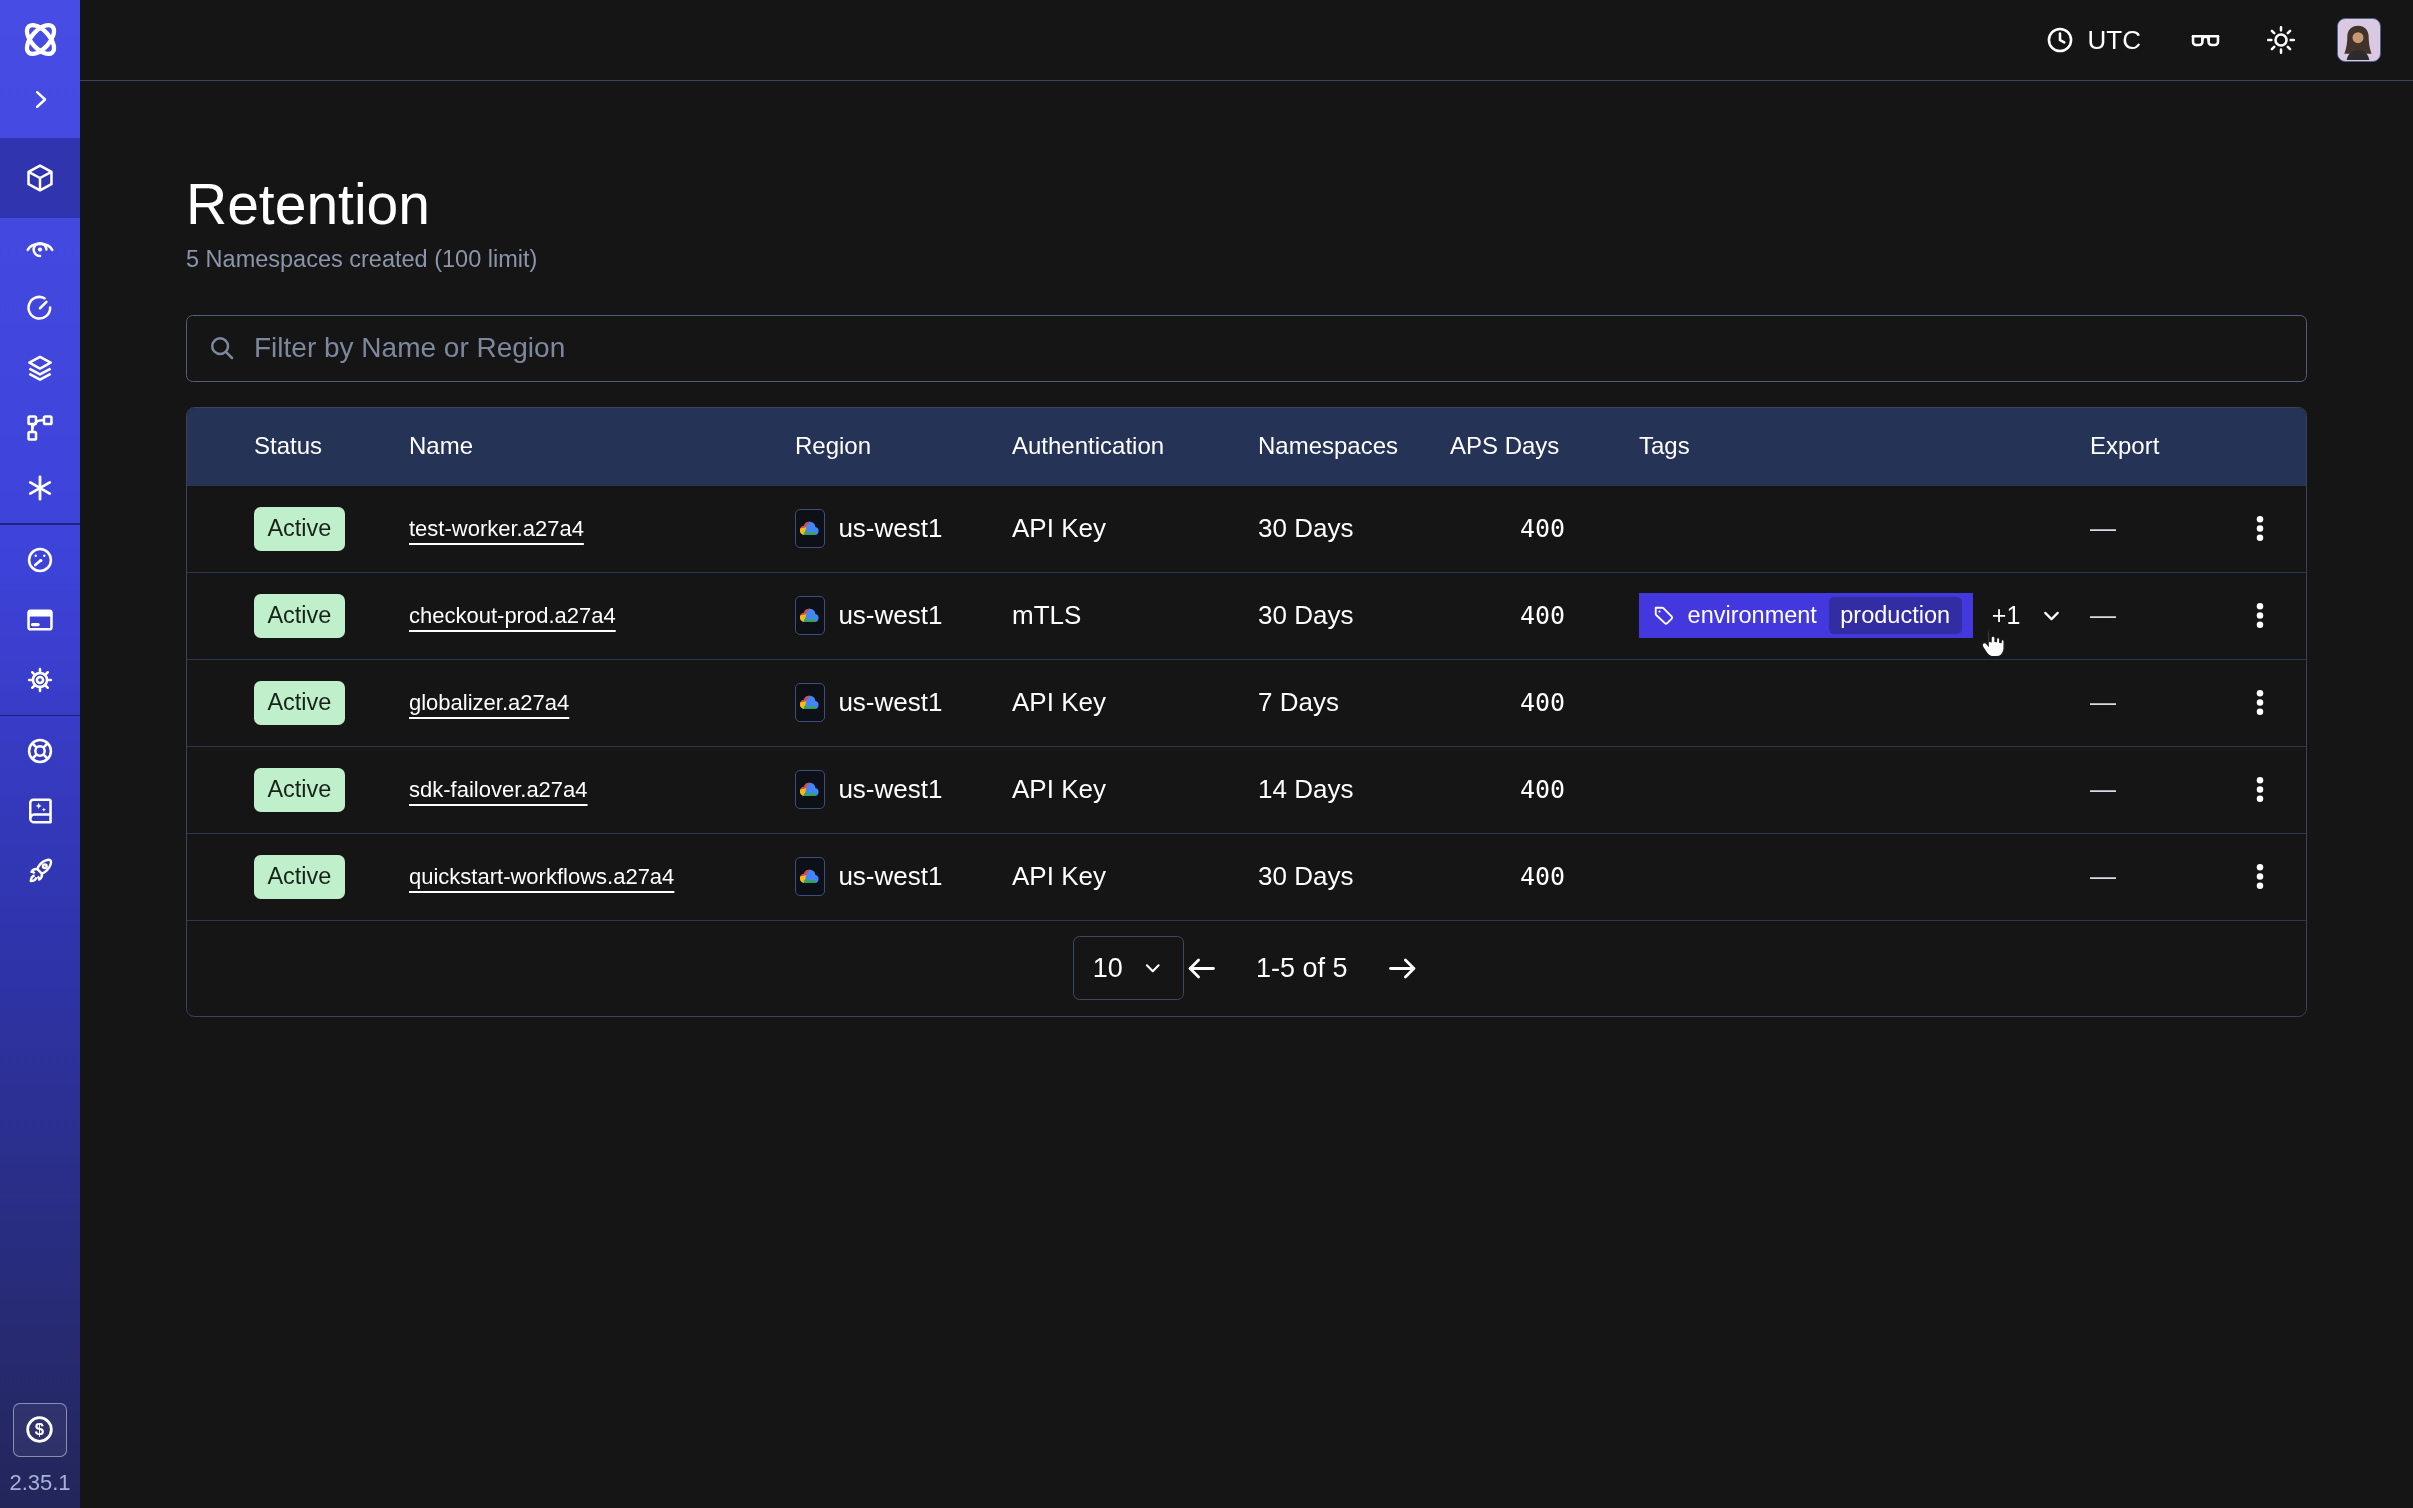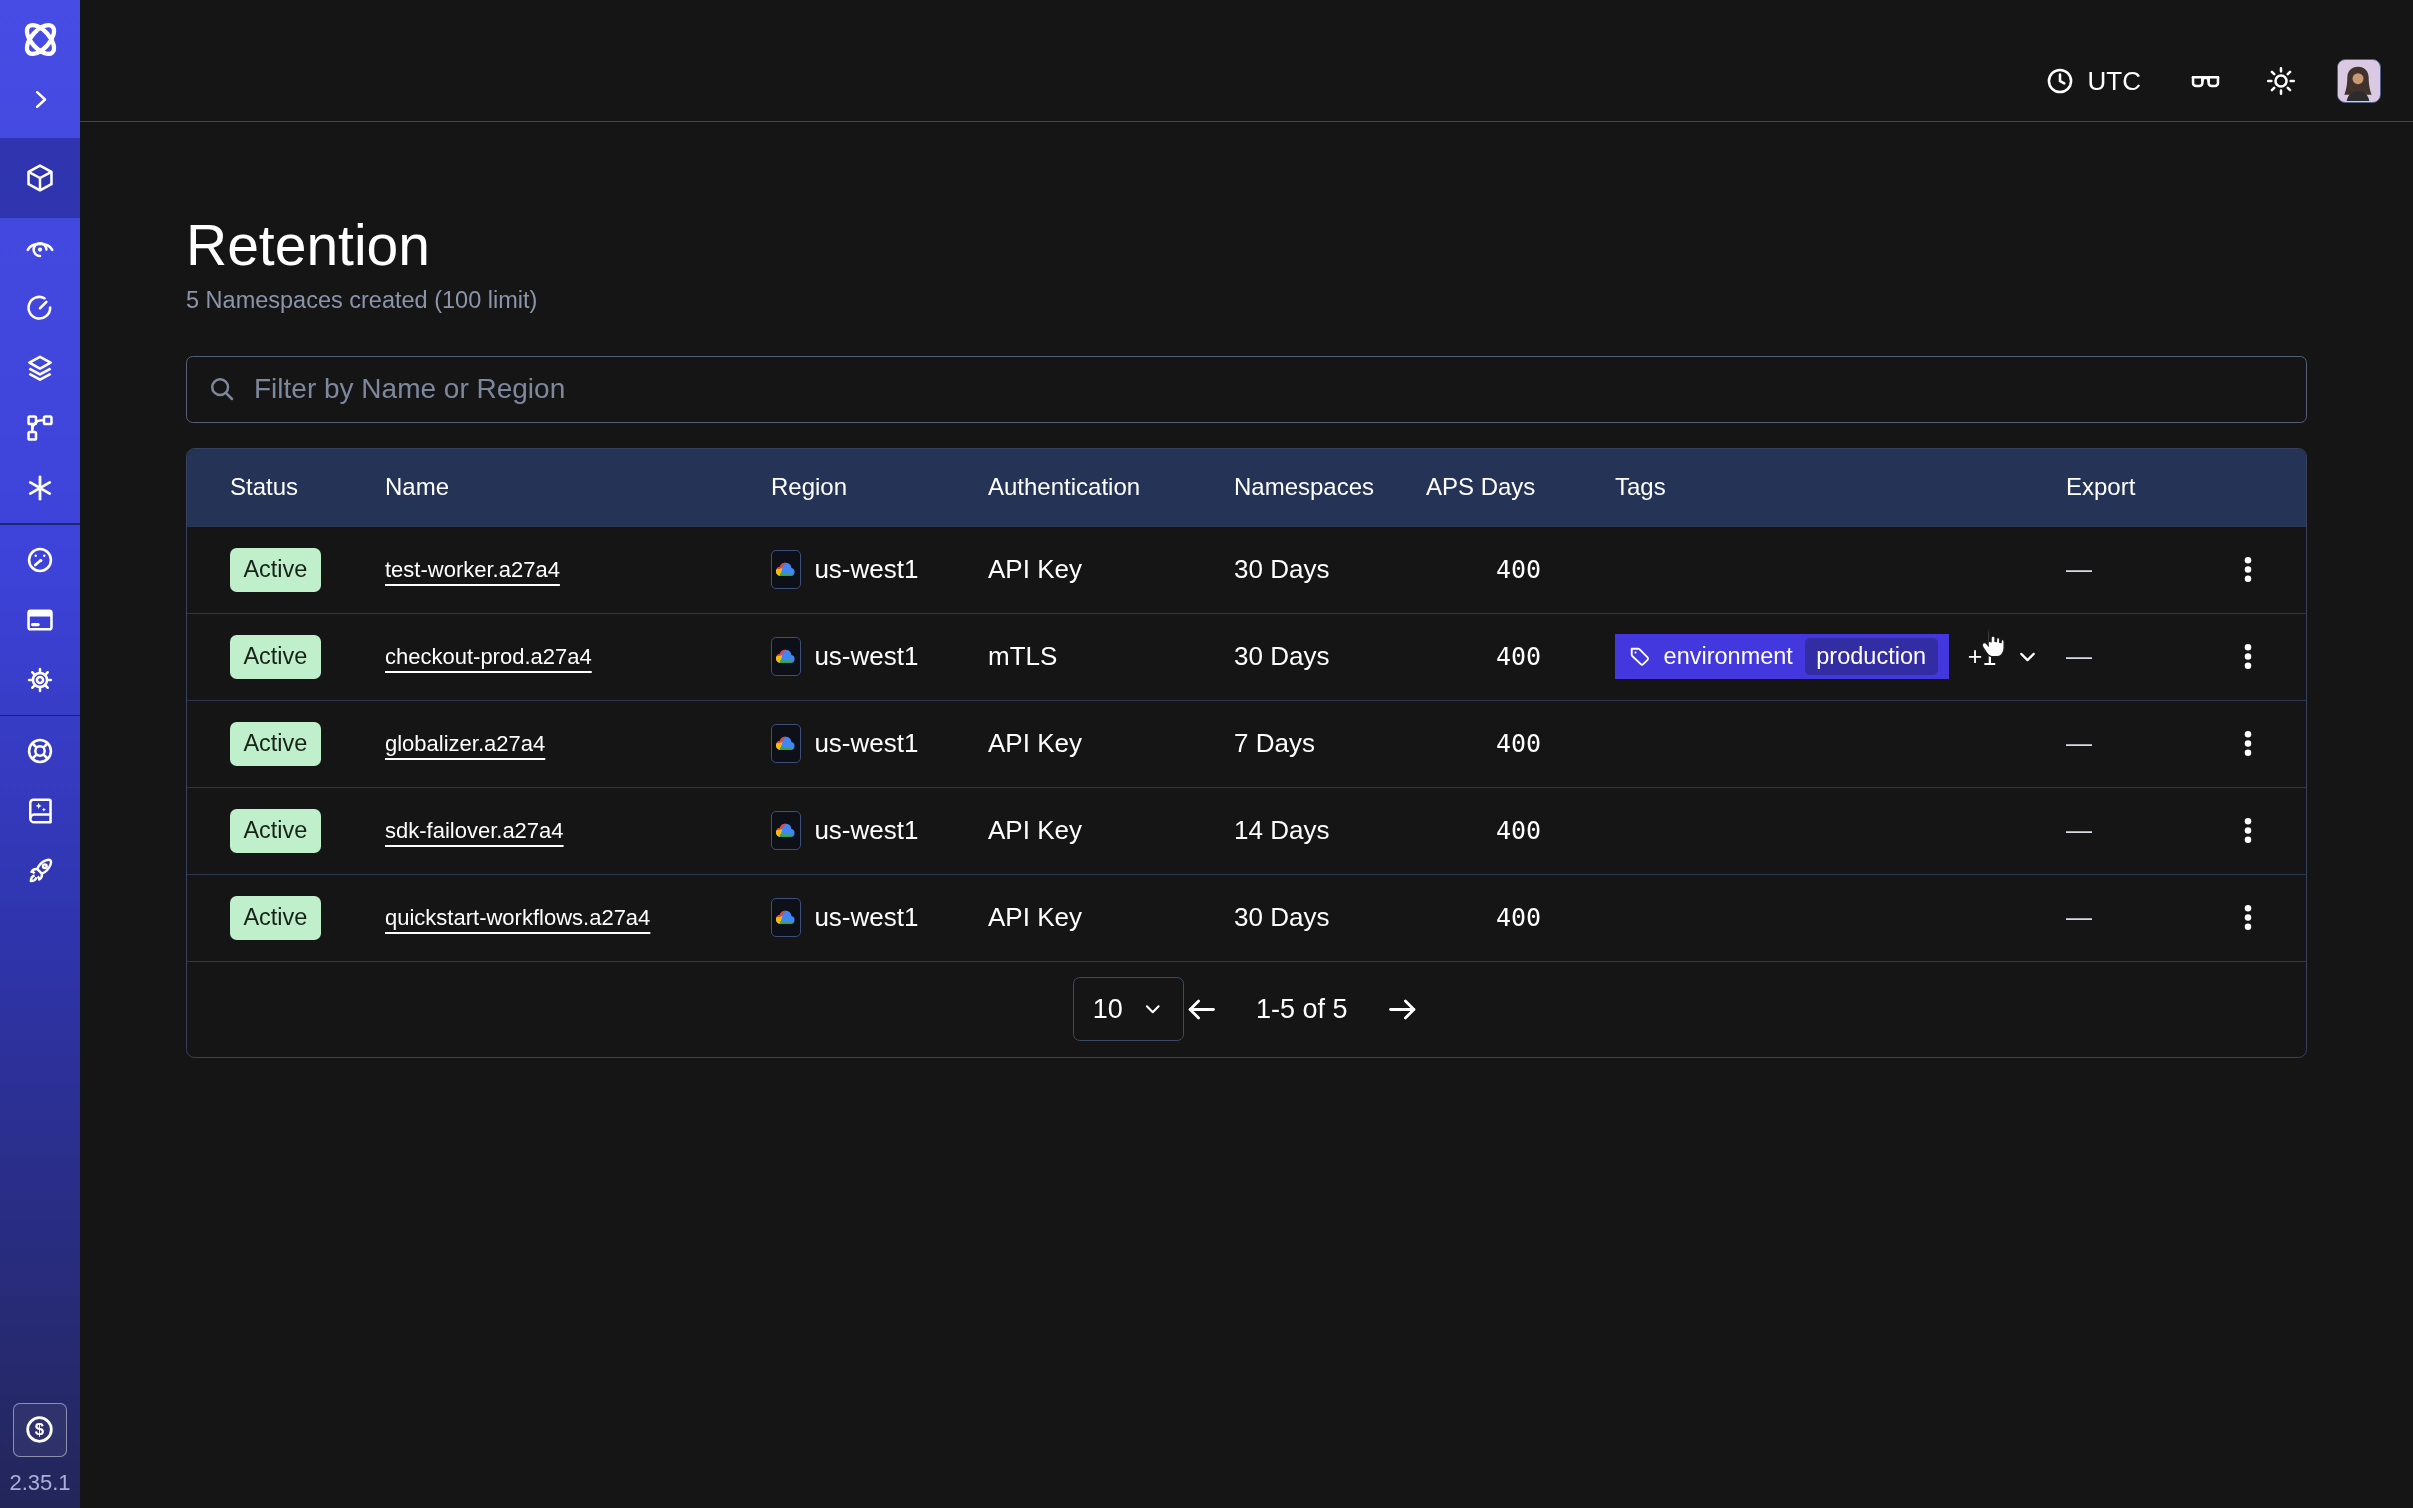--- a/index.html
+++ b/index.html
@@ -23,38 +23,38 @@
   .nav-item { width:80px; height:60px; display:flex; align-items:center; justify-content:center; background:none; border:none; padding:0; cursor:pointer; color:#fff; }
   .nav-item.active { height:80px; background:rgba(5,8,70,0.32); }
   .nav-divider { width:80px; height:1.7px; background:rgba(8,10,46,0.55); margin:5px 0; }
   .sidebar-bottom { margin-top:auto; display:flex; flex-direction:column; align-items:center; padding-bottom:11.7px; }
   .credits-btn { width:54px; height:54px; border:1.7px solid rgba(255,255,255,0.45); border-radius:6.7px; background:rgba(255,255,255,0.05); display:flex; align-items:center; justify-content:center; cursor:pointer; color:#fff; }
   .version { margin-top:13.4px; font-size:22px; color:#A9B1D8; }
 
   
   .layout { display:flex; width:2413px; height:1508px; }
   .main { flex:1; display:flex; flex-direction:column; }
-  .topbar { height:81px; flex:0 0 81px; border-bottom:1.7px solid #3A4662; display:flex; align-items:center; justify-content:flex-end; gap:39px; padding-right:32px;margin-top:41px; }
+  .topbar { height:81px; flex:0 0 81px; border-bottom:1.7px solid #3A4662; display:flex; align-items:center; justify-content:flex-end; gap:39px; padding-right:32px; }
   .tz { display:flex; align-items:center; gap:11.7px; font-size:26px; color:#fff; background:none; border:none; cursor:pointer; }
   .iconbtn { background:none; border:none; padding:0; cursor:pointer; color:#fff; }
   .avatar { width:44px; height:44px; border-radius:8.4px; border:1.7px solid #51618C; overflow:hidden; padding:0; background:#D9C9E2; cursor:pointer; }
 
   .content { flex:1; padding:0 106px; }
   .page-head { display:flex; justify-content:space-between; align-items:flex-start; margin-top:92px; }
   h1 { font-size:57px; font-weight:500; margin:0; line-height:1.1; color:#fff; }
   .subtitle { margin-top:10px; font-size:23.5px; color:var(--muted_text,#8B95AA); }
   .create-btn { background:var(--accent,#4A4FE1); color:#fff; font-size:26px; font-family:"Liberation Sans",sans-serif; border:none; border-radius:6.7px; padding:0 28.5px; height:65px; margin-top:5px; cursor:pointer; }
 
   .search { margin-top:42px; height:67px; border:1.7px solid #535F79; border-radius:6.7px; display:flex; align-items:center; padding:0 20px; gap:15px; }
   .search input { background:transparent; border:none; outline:none; color:#CFD6E4; font-size:28px; width:100%; font-family:"Liberation Sans",sans-serif; }
   .search input::placeholder { color:#7E889D; }
 
   
   .table { margin-top:25px; border:1.7px solid var(--table_border,#36425E); border-radius:8.4px; overflow:hidden; }
-  .row { display:grid; grid-template-columns:155px 386px 217px 246px 192px 189px 451px 123px 1fr; align-items:center; padding-left:43px; }
+  .row { display:grid; grid-template-columns:155px 386px 217px 246px 192px 189px 451px 123px 1fr; align-items:center; padding-left:67px; }
   .thead { background:var(--table_header_bg,#253456); height:77px; }
   .hcell { font-size:24px; font-weight:500; color:#fff; }
   .trow { height:87px; border-top:1.7px solid var(--row_divider,#2B3751); }
   .thead.row { border-top:none; }
   .cell { font-size:26px; color:#fff; display:flex; align-items:center; }
   .badge-active { background:var(--active_badge_bg,#BFF0CB); color:var(--active_badge_text,#182219); font-size:23.5px; padding:8.4px 13.4px; border-radius:6.7px; }
   .name-link { color:#fff; text-decoration:underline; text-underline-offset:6.7px; text-decoration-thickness:1.7px; font-size:22px; }
   .region { gap:13.4px; }
   .region-icon-box { width:30px; height:39px; border:1.7px solid #3D4E7A; border-radius:5px; background:#0D1017; display:flex; align-items:center; justify-content:center; }
   .aps { font-family:"DejaVu Sans Mono", monospace; font-size:25px; padding-left:70px; }

